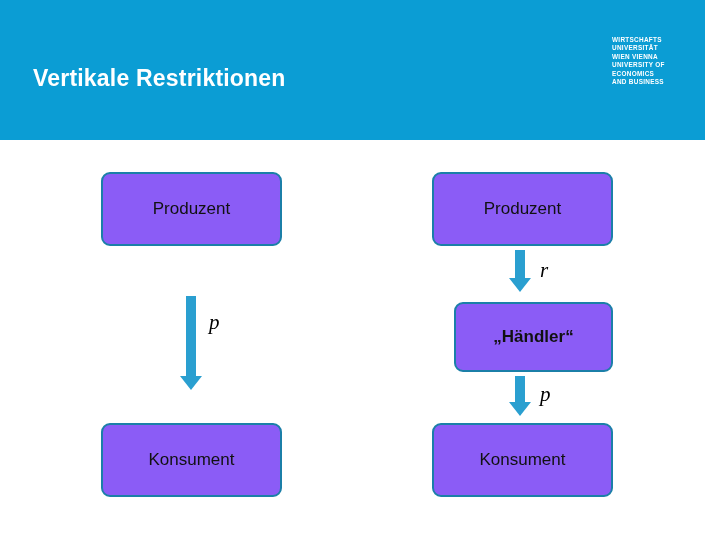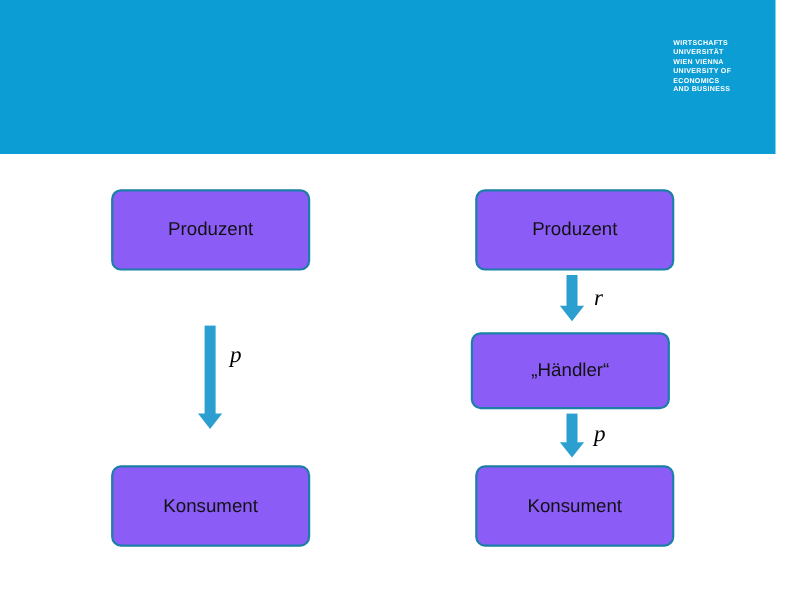--- a/index.html
+++ b/index.html
@@ -105,20 +105,21 @@
     color: #000000;
   }
   
 </style>
 </head>
 <body>
 
 <div class="slide">
 
   <div class="header-band"></div>
+  <div class="header-title">Vertikale Restriktionen</div>
 
   <div class="logo">
     <div class="logo-lines">
       <div>WIRTSCHAFTS</div>
       <div>UNIVERSITÄT</div>
       <div>WIEN VIENNA</div>
       <div>UNIVERSITY OF</div>
       <div>ECONOMICS</div>
       <div>AND BUSINESS</div>
     </div>
@@ -141,21 +142,21 @@
   <div class="box" style="left:432px; top:172px; width:181px; height:74px;">
     <span>Produzent</span>
   </div>
 
   <div class="arrow" style="left:509px; top:250px; width:22px; height:46px;">
     <div class="shaft" style="left:6px; top:0px; width:10px; height:30px;"></div>
     <div class="head" style="left:0px; top:28px;"></div>
   </div>
   <div class="arrow-label" style="left:540px; top:258px;">r</div>
 
-  <div class="box" style="left:428px; top:302px; width:181px; height:70px;">
+  <div class="box" style="left:454px; top:302px; width:159px; height:70px;font-weight:bold;">
     <span>„Händler“</span>
   </div>
 
   <div class="arrow" style="left:509px; top:376px; width:22px; height:46px;">
     <div class="shaft" style="left:6px; top:0px; width:10px; height:28px;"></div>
     <div class="head" style="left:0px; top:26px;"></div>
   </div>
   <div class="arrow-label" style="left:540px; top:382px;">p</div>
 
   <div class="box" style="left:432px; top:423px; width:181px; height:74px;">

